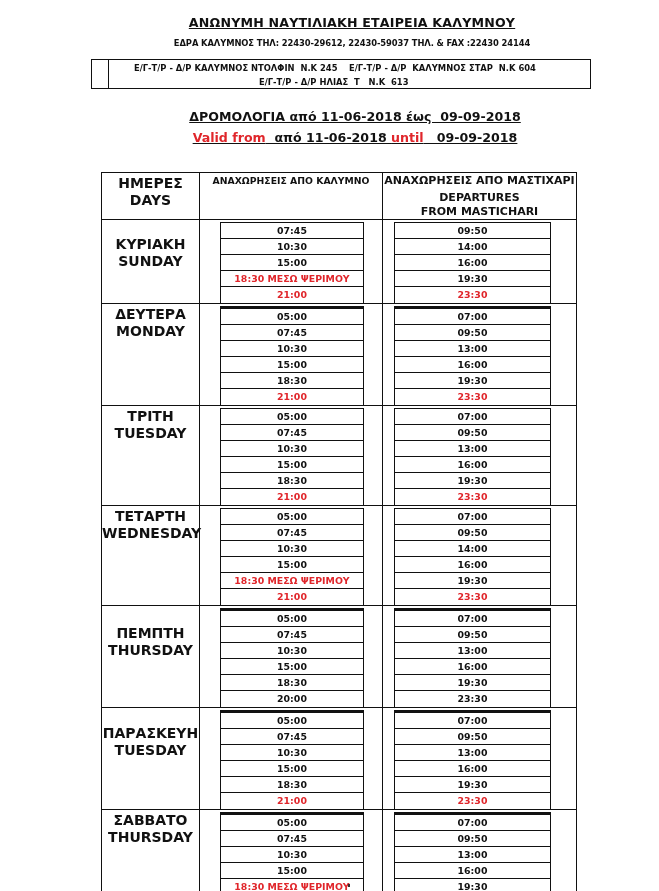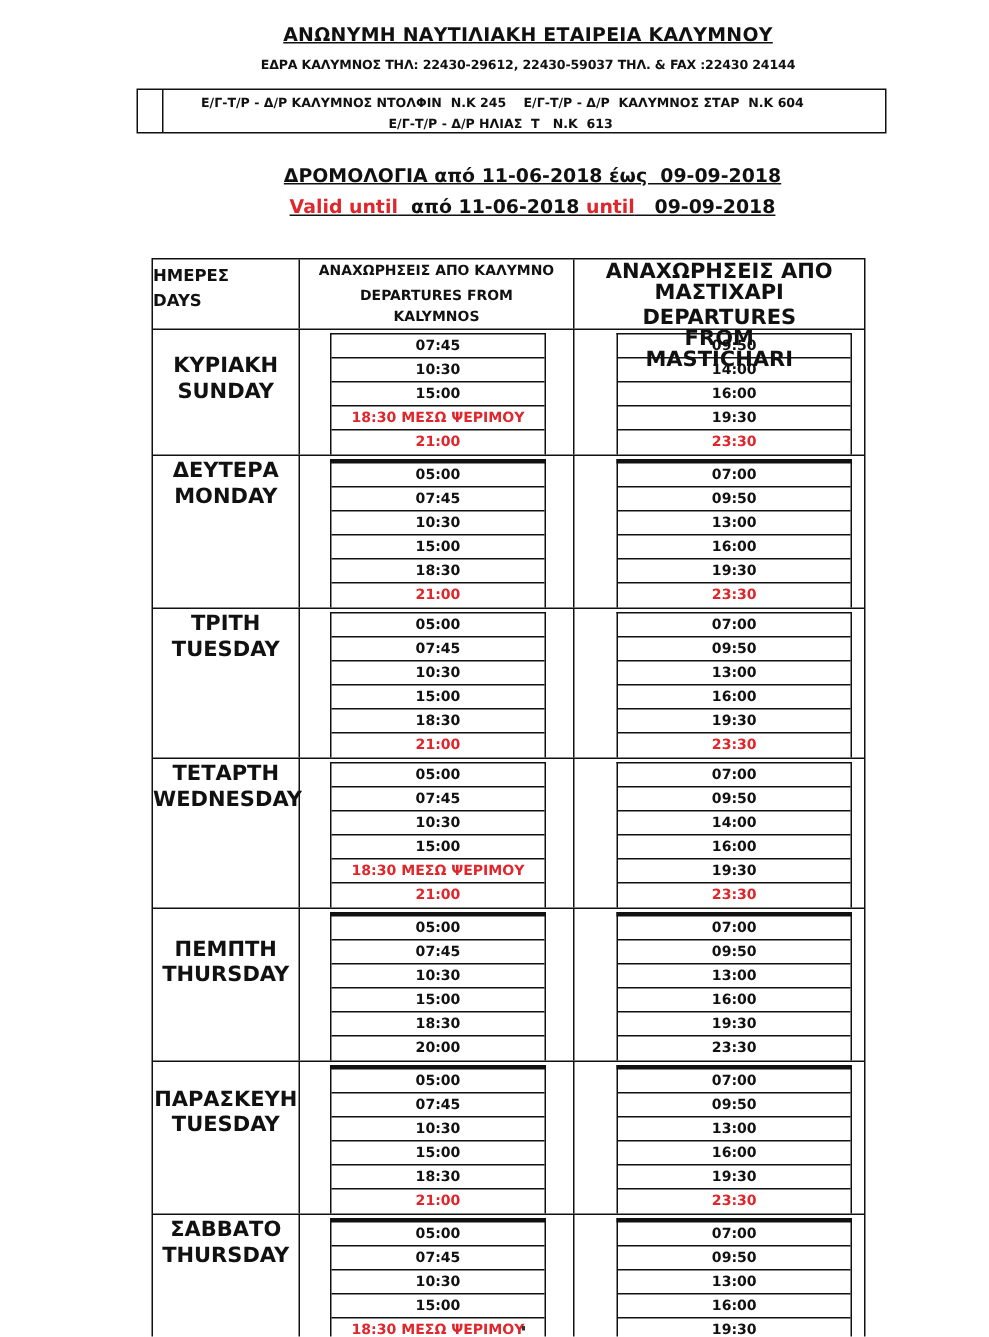--- a/index.html
+++ b/index.html
@@ -16,32 +16,32 @@
     .v2 { left: 257px; top: 3px; }
     .v3 { left: 167px; top: 17px; text-align: center; }
     .sched-title { left: 0; width: 710px; top: 109px; text-align: center; font-size: 12.6px;
                    text-decoration: underline; white-space: pre; }
     .valid-line { left: 0; width: 710px; top: 130px; text-align: center; font-size: 12.6px;
                   text-decoration: underline; white-space: pre; }
     .red { color: #e0262b; }
 
     .timetable { left: 101px; top: 172px; width: 476px; border: 1px solid #111; box-sizing: border-box; }
     .hdr { display: flex; height: 46px; }
-    .hdr .c-day { width: 98px; border-right: 1px solid #111; font-size: 11px; line-height: 17px; padding-top: 2px; box-sizing: border-box; }
+    .hdr .c-day { width: 98px; border-right: 1px solid #111; text-align: center; font-size: 14px; line-height: 17px; padding-top: 2px; box-sizing: border-box; }
     .hdr .c-k { width: 183px; border-right: 1px solid #111; text-align: center; font-size: 9.3px; line-height: 14px; padding-top: 1px; box-sizing: border-box; }
-    .hdr .c-m { flex: 1; text-align: center; font-size: 14px; line-height: 14px; padding-top: 1px; box-sizing: border-box; }
+    .hdr .c-m { flex: 1; text-align: center; font-size: 11px; line-height: 14px; padding-top: 1px; box-sizing: border-box; }
     .hdr .sub { display: block; margin: 3px auto 0; max-width: 120px; }
 
     .sec { display: flex; border-top: 1px solid #111; }
     .sec .c-day { width: 98px; border-right: 1px solid #111; text-align: center; font-size: 14px; line-height: 17px; box-sizing: border-box; padding-top: 2px; }
     .sec .c-k { width: 183px; border-right: 1px solid #111; box-sizing: border-box; padding: 2px 0 0 20px; }
     .sec .c-m { flex: 1; box-sizing: border-box; padding: 2px 0 0 11px; }
     .inner { border: 1px solid #111; border-bottom: none; box-sizing: border-box; }
     .c-k .inner { width: 144px; }
-    .c-m .inner { width: 157px; margin-left: 17px; }
+    .c-m .inner { width: 157px; }
     .row { height: 16px; line-height: 15px; border-bottom: 1px solid #111; box-sizing: border-box;
            text-align: center; font-size: 9.4px; white-space: pre; }
     .row:last-child { border-bottom: none; }
     .sec:nth-child(2) .inner, .sec:nth-child(5) .inner, .sec:nth-child(6) .inner, .sec:nth-child(7) .inner { border-top: 3px solid #111; }
     .sec:nth-child(1) .c-day { padding-top: 16px; }
     .sec:nth-child(5) .c-day { padding-top: 19px; }
     .sec:nth-child(6) .c-day { padding-top: 17px; }
     .sec .day-gr, .sec .day-en { display: block; }
     .page-mark { left: 348px; top: 884px; width: 2px; height: 3px; background: #333; }
   </style>
@@ -52,31 +52,30 @@
 <div class="abs contact">ΕΔΡΑ ΚΑΛΥΜΝΟΣ  ΤΗΛ: 22430-29612, 22430-59037 ΤΗΛ. &amp; FAX :22430 24144</div>
 
 <div class="abs vessel-box">
   <div class="stub"></div>
   <span class="v v1">Ε/Γ-Τ/Ρ - Δ/Ρ ΚΑΛΥΜΝΟΣ ΝΤΟΛΦΙΝ  Ν.Κ 245</span>
   <span class="v v2">Ε/Γ-Τ/Ρ - Δ/Ρ  ΚΑΛΥΜΝΟΣ ΣΤΑΡ  Ν.Κ 604</span>
   <span class="v v3">Ε/Γ-Τ/Ρ - Δ/Ρ ΗΛΙΑΣ  Τ   Ν.Κ  613</span>
 </div>
 
 <div class="abs sched-title">ΔΡΟΜΟΛΟΓΙΑ από 11-06-2018 έως  09-09-2018</div>
-<div class="abs valid-line"><span class="red">Valid until</span><span>  από 11-06-2018 </span><span class="red">until</span><span>   09-09-2018</span></div>
+<div class="abs valid-line"><span class="red">Valid from</span><span>  από 11-06-2018 </span><span class="red">until</span><span>   09-09-2018</span></div>
 
 <div class="abs timetable">
   <div class="hdr">
     <div class="c-day">
       <span style="display:block">ΗΜΕΡΕΣ</span>
       <span style="display:block">DAYS</span>
     </div>
     <div class="c-k">
       <span style="display:block">ΑΝΑΧΩΡΗΣΕΙΣ  ΑΠΟ ΚΑΛΥΜΝΟ</span>
-      <span class="sub">DEPARTURES FROM KALYMNOS</span>
     </div>
     <div class="c-m">
       <span style="display:block">ΑΝΑΧΩΡΗΣΕΙΣ ΑΠΟ ΜΑΣΤΙΧΑΡΙ</span>
       <span class="sub">DEPARTURES FROM MASTICHARI</span>
     </div>
   </div>
   <div id="sections">
       <div class="sec">
         <div class="c-day">
           <span class="day-gr">ΚΥΡΙΑΚΗ</span>

